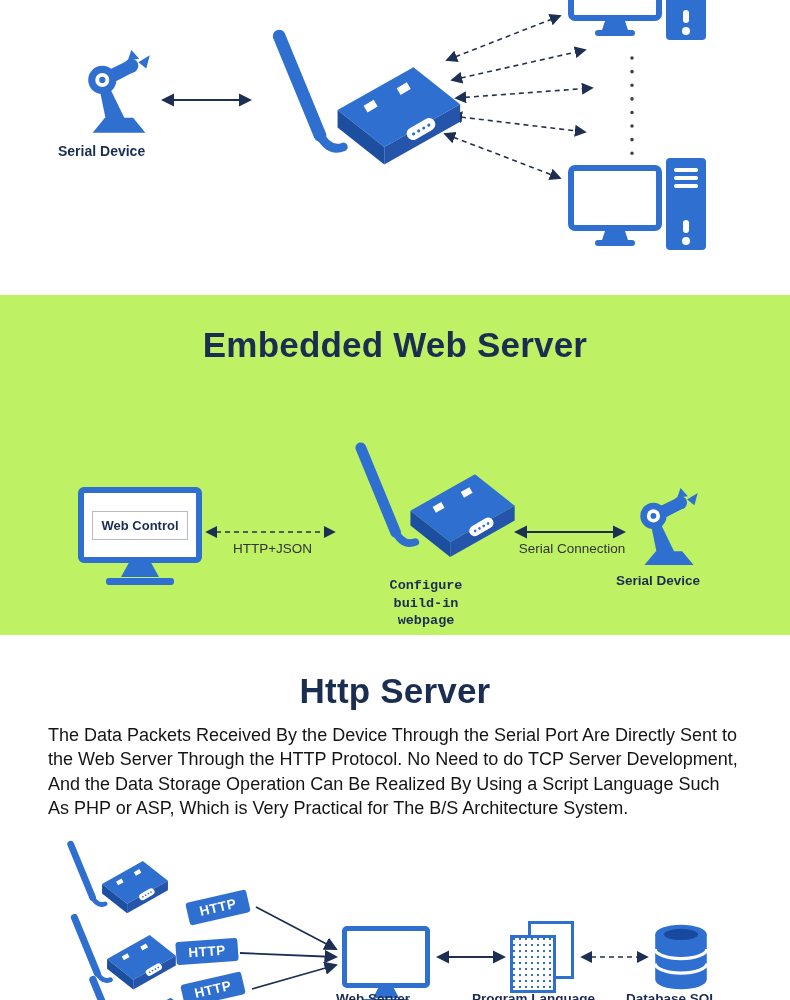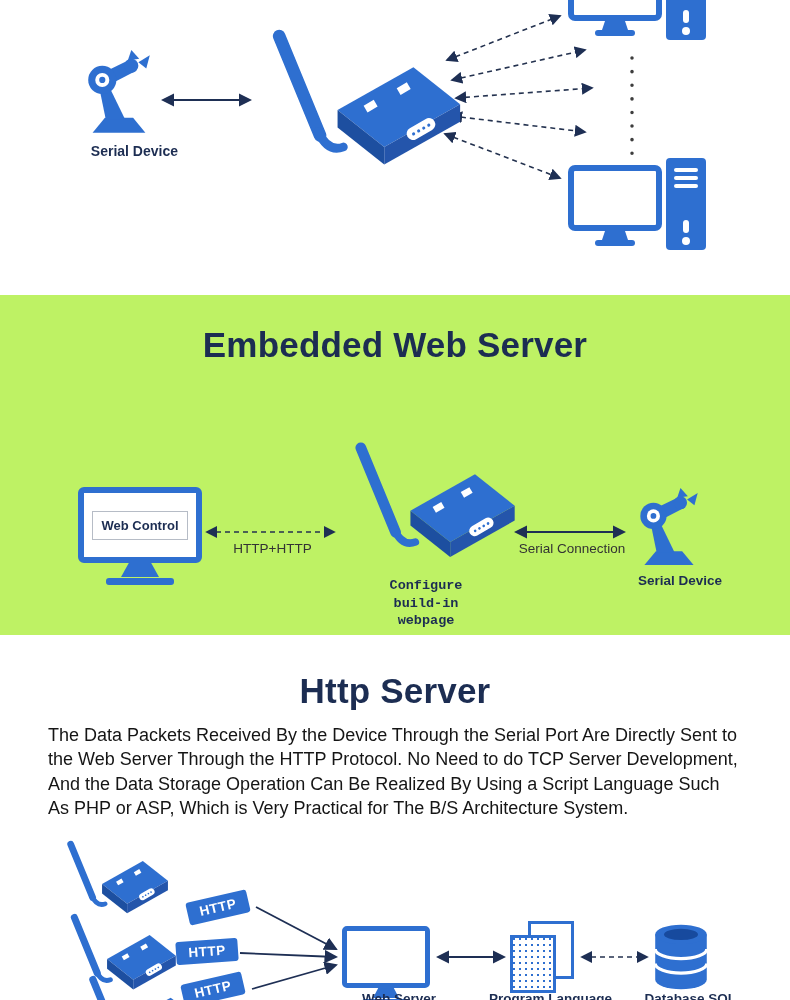--- a/index.html
+++ b/index.html
@@ -12,21 +12,21 @@
   .overlay { position:absolute; left:0; top:0; width:100%; height:100%; pointer-events:none; }
   .abs { position:absolute; }
   .icon svg { width:100%; height:100%; display:block; }
   .defs-svg { position:absolute; width:0; height:0; overflow:hidden; }
 
   .sec-title { text-align:center; font-size:35px; font-weight:700; color:#1c2d52; letter-spacing:0.2px; }
   .s2 .sec-title { padding-top:30px; }
   .s3 .sec-title { padding-top:36px; }
   .sec-desc { margin:12px 48px 0 48px; font-size:18px; line-height:1.36; color:#151515; }
 
-  .diagram-label { position:absolute; font-weight:700; color:#1c2d52; font-size:14px; text-align:right; }
+  .diagram-label { position:absolute; font-weight:700; color:#1c2d52; font-size:14px; text-align:left; }
   .arrow-label { position:absolute; font-size:13.5px; color:#333; text-align:center; }
 
   
   .monitor-screen { background:#fff; border:6px solid #2e6fd0; border-radius:6px; display:flex; align-items:center; justify-content:center; }
   .monitor-neck { background:#2e6fd0; margin:-1px auto 0; clip-path:polygon(22% 0,78% 0,100% 100%,0 100%); }
   .monitor-base { background:#2e6fd0; border-radius:3px; margin:1px auto 0; }
   .wc .monitor-screen { width:124px; height:76px; }
   .wc .monitor-neck { width:38px; height:15px; }
   .wc .monitor-base { width:68px; height:7px; }
   .wc-inner { border:1px solid #b6bcc6; padding:6px 8px; font-size:13px; font-weight:700; color:#1c2d52; white-space:nowrap; }
@@ -160,21 +160,21 @@
     </svg>
 
     <div class="abs wc" style="left:78px; top:192px;">
       <div class="monitor-screen">
         <span class="wc-inner">Web Control</span>
       </div>
       <div class="monitor-neck"></div>
       <div class="monitor-base"></div>
     </div>
 
-    <div class="arrow-label" style="left:215px; top:246px; width:115px;">HTTP+HTTP</div>
+    <div class="arrow-label" style="left:215px; top:246px; width:115px;">HTTP+JSON</div>
 
     <div class="abs icon" style="left:336px; top:146px; width:182px; height:141px;">
       <svg viewBox="0 0 220 170">
           <use href="#sym-device"></use>
         </svg>
     </div>
     <div class="diagram-label" style="left:368px; top:282px; width:116px; text-align:center; font-size:13.5px; line-height:1.3;font-family:Liberation Mono, monospace;">Configure build-in webpage</div>
 
     <div class="arrow-label" style="left:508px; top:246px; width:128px;">Serial Connection</div>
 

